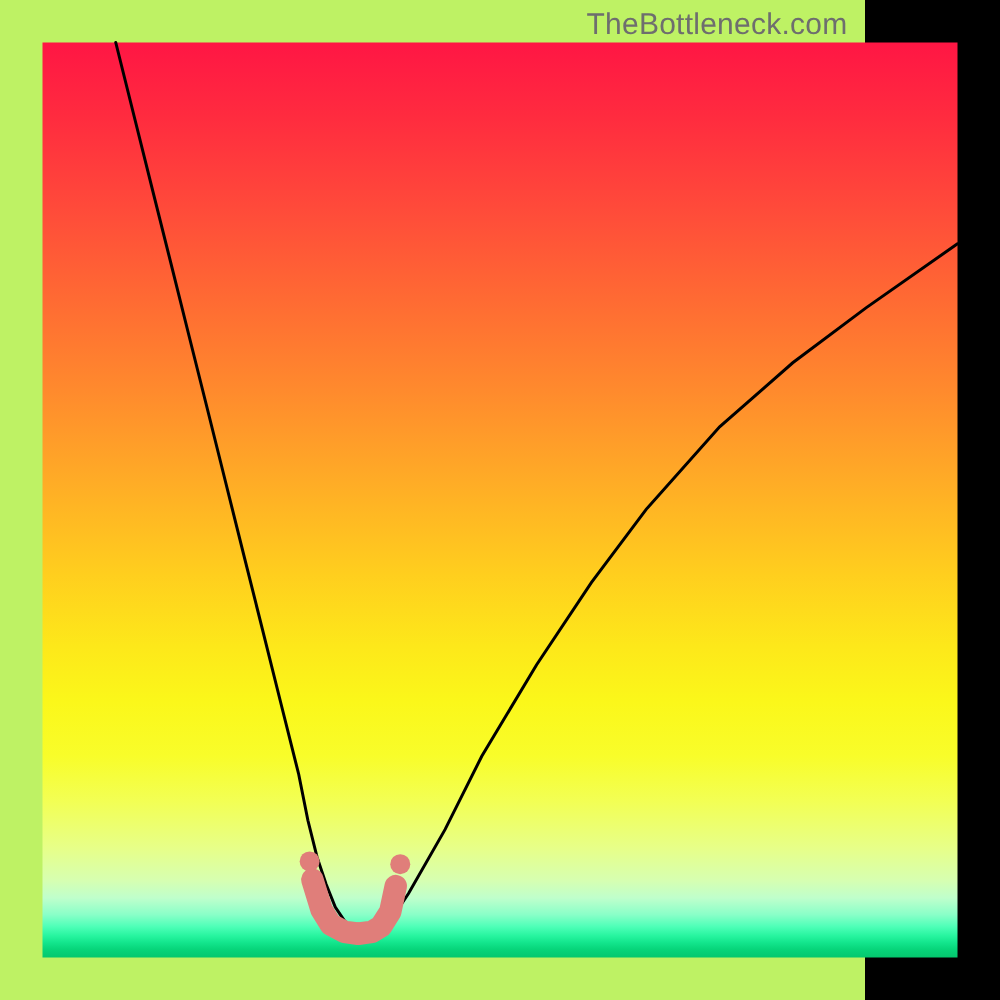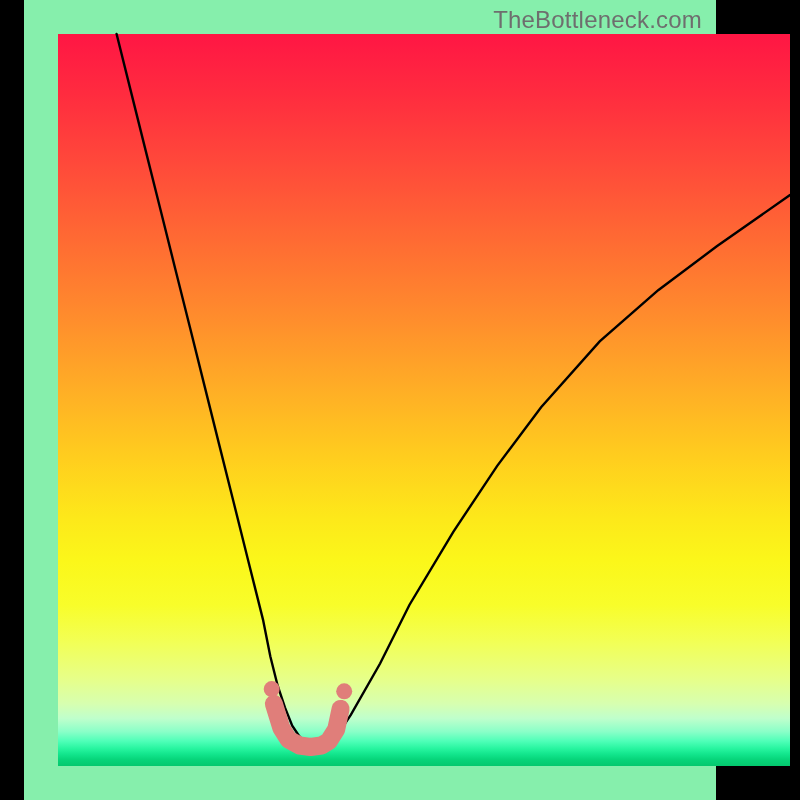--- a/index.html
+++ b/index.html
@@ -10,22 +10,21 @@
     background: #000;
     overflow: hidden;
     font-family: Arial, Helvetica, sans-serif;
   }
   .frame {
     position: absolute;
     left: 0;
     top: 0;
     width: 692px;
     height: 800px;
-    background: #86efac;
-    margin-left: 24px;
+    background: #bef264;
   }
   .plot-area {
     position: absolute;
     left: 34px;
     top: 34px;
     width: 732px;
     height: 732px;
     
     background: linear-gradient(
       to bottom,

